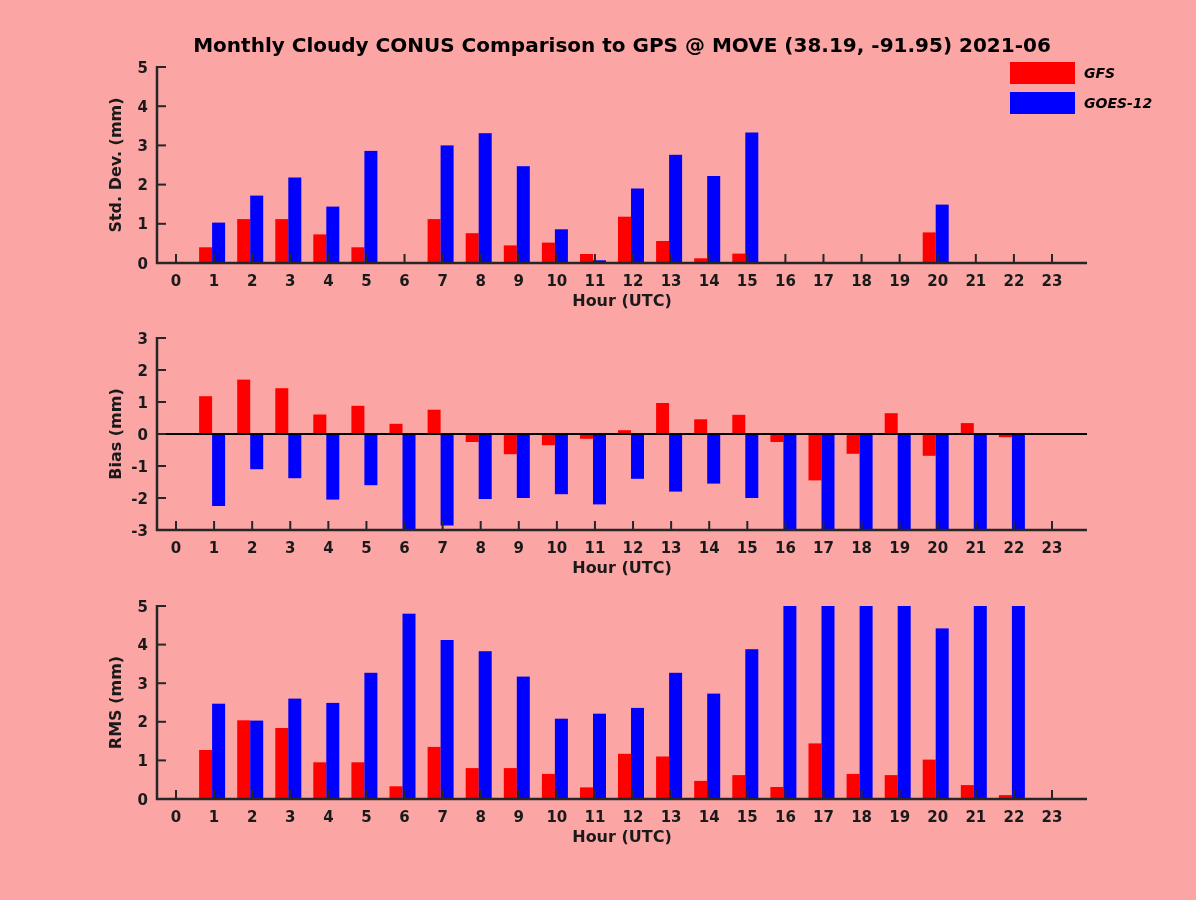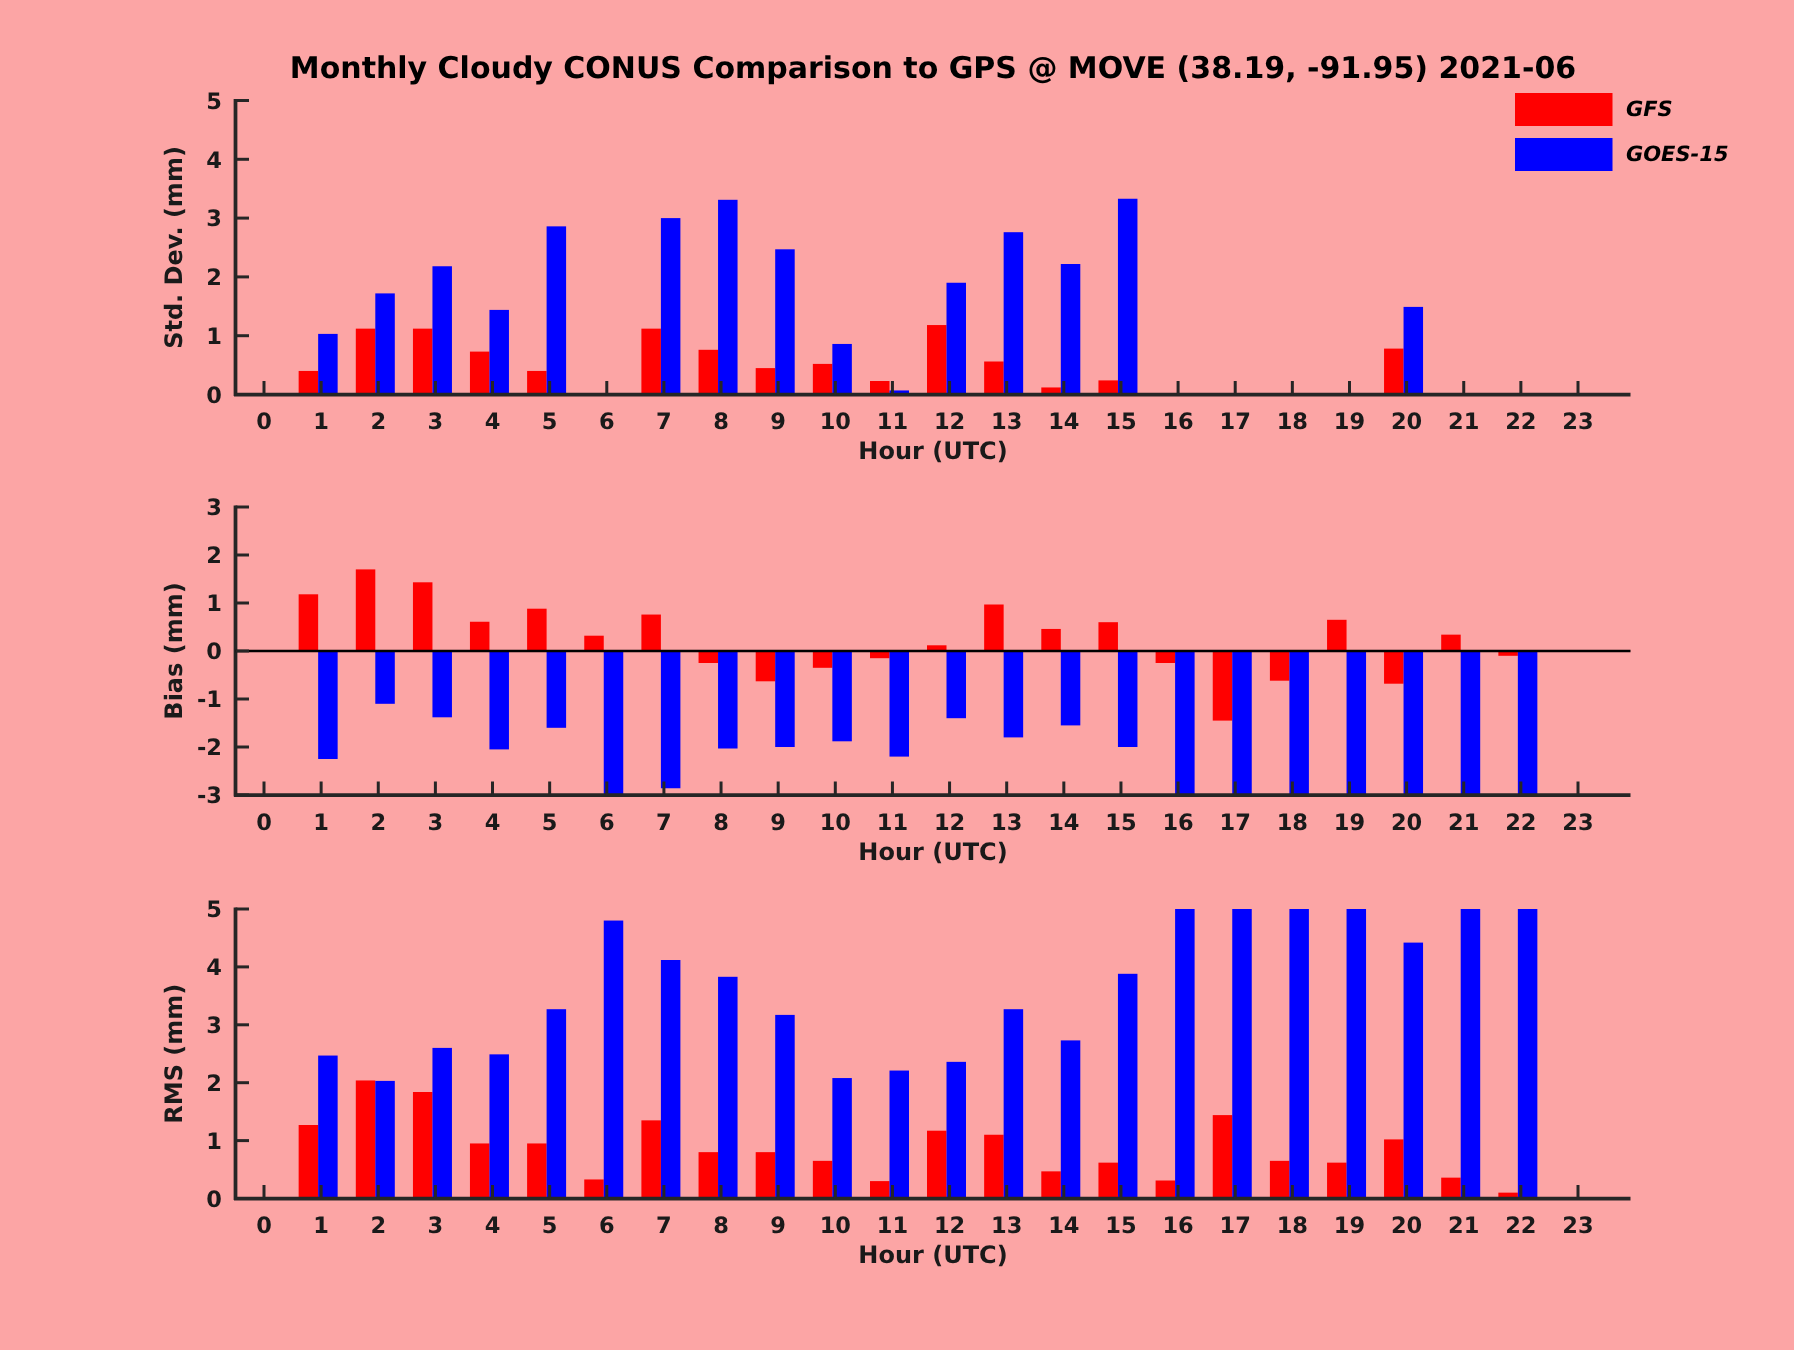--- a/index.html
+++ b/index.html
@@ -31,21 +31,21 @@
 
 <div id="figure">
   <div id="figure-title">Monthly Cloudy CONUS Comparison to GPS @ MOVE (38.19, -91.95) 2021-06</div>
 
   <div id="legend-row-0" class="legend-row">
     <span class="legend-swatch" style="background: rgb(255, 0, 0);"></span>
     <span class="legend-label">GFS</span>
   </div>
   <div id="legend-row-1" class="legend-row">
     <span class="legend-swatch" style="background: rgb(0, 0, 255);"></span>
-    <span class="legend-label">GOES-15</span>
+    <span class="legend-label">GOES-12</span>
   </div>
 
   <svg id="plot-svg" width="1200" height="900">
       <g>
         <rect x="199.1" y="247.3" width="13" height="15.7" fill="#ff0000"></rect>
         <rect x="237.2" y="219.1" width="13" height="43.9" fill="#ff0000"></rect>
         <rect x="275.3" y="219.1" width="13" height="43.9" fill="#ff0000"></rect>
         <rect x="313.3" y="234.4" width="13" height="28.6" fill="#ff0000"></rect>
         <rect x="351.4" y="247.3" width="13" height="15.7" fill="#ff0000"></rect>
         <rect x="427.6" y="219.1" width="13" height="43.9" fill="#ff0000"></rect>

